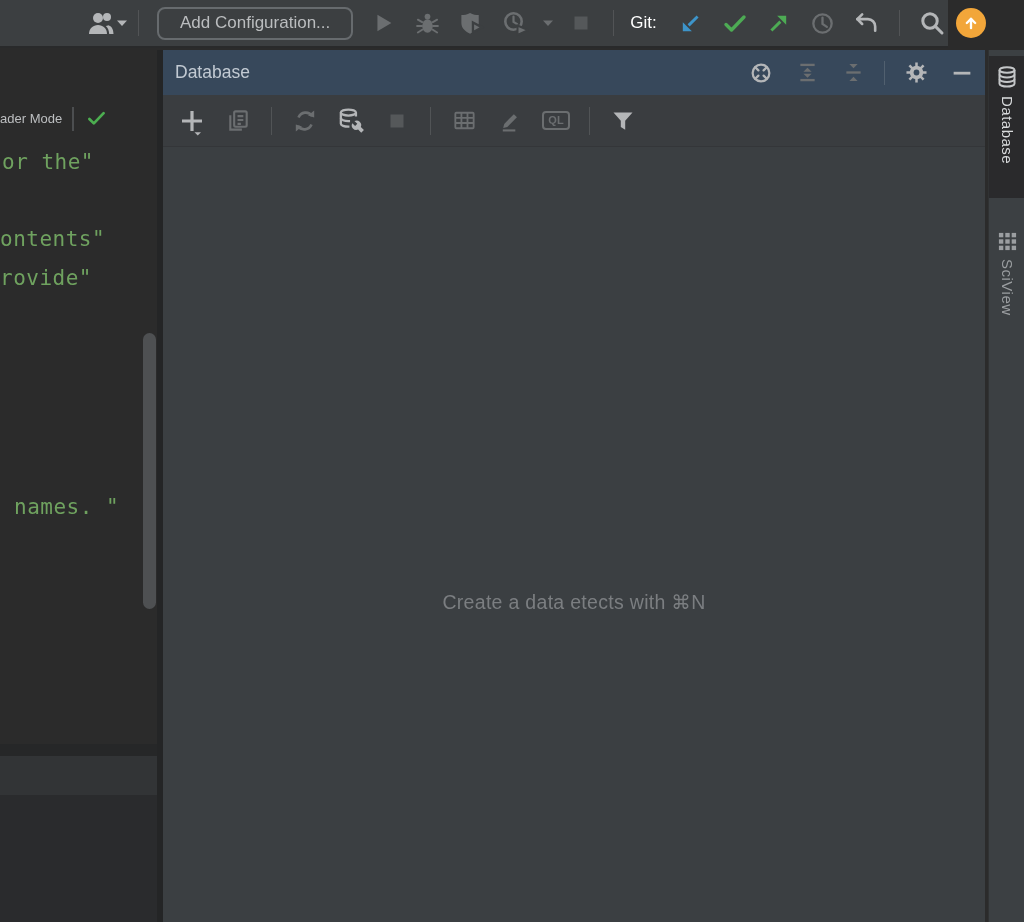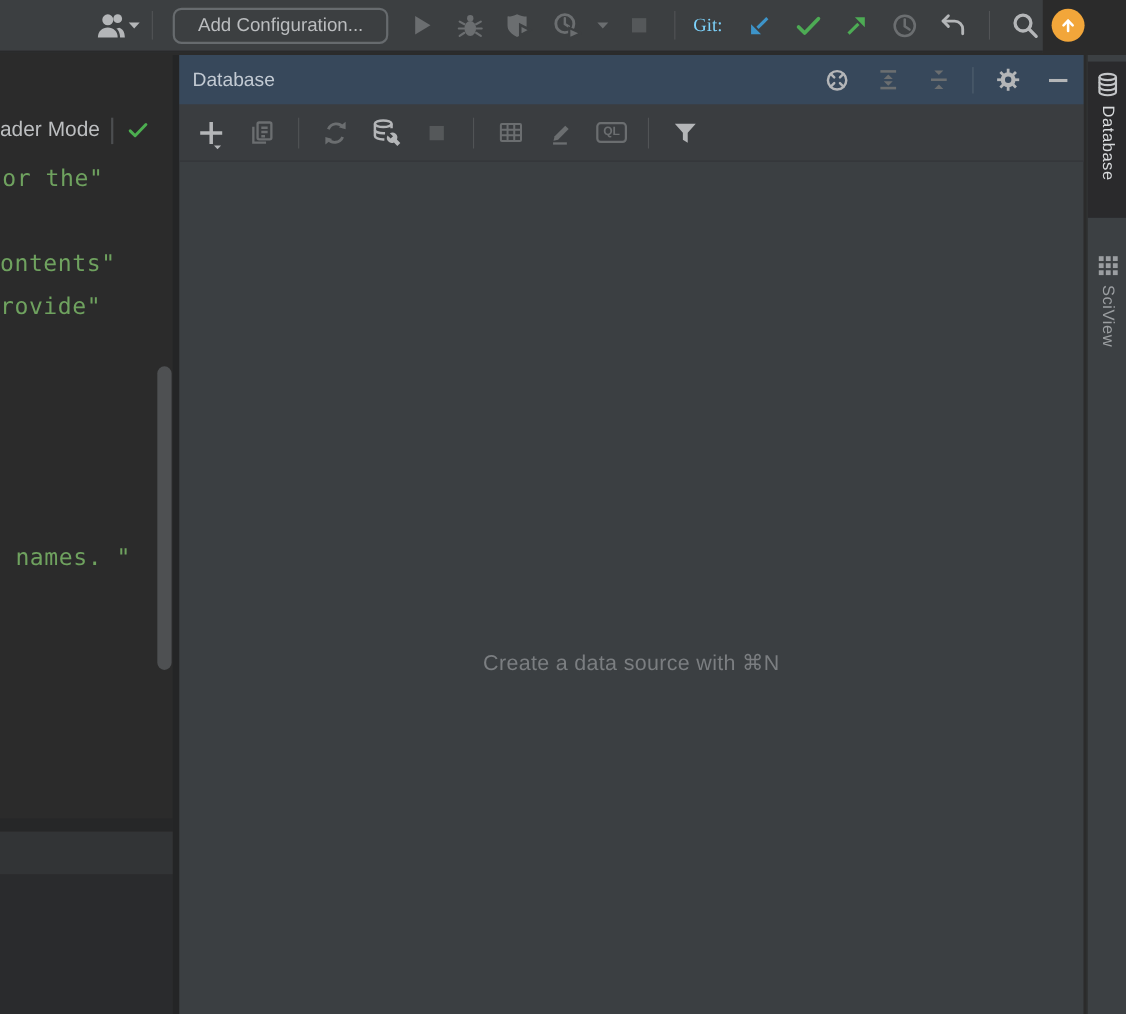--- a/index.html
+++ b/index.html
@@ -19,38 +19,38 @@
   .tb-group{display:flex;align-items:center;flex:0 0 auto;}
   .tb-sep{width:1px;height:26px;background:#525456;margin:0 10px;flex:0 0 auto;}
   .tb-btn{
     height:33px;box-sizing:border-box;padding:0 21px;margin:0 8px;
     border:2px solid #676b6e;border-radius:8px;background:transparent;
     color:#bbbdbf;font-size:17px;font-family:"Liberation Sans",sans-serif;
     display:flex;align-items:center;flex:0 0 auto;
   }
   .tb-ic{width:44px;height:32px;display:flex;align-items:center;justify-content:center;flex:0 0 auto;}
   .tb-ic.narrow{width:22px;}
-  .git-label{color:#7dd3fc;font-size:17px;margin:0 12px 0 6px;flex:0 0 auto;font-family:Liberation Serif, serif;}
+  .git-label{color:#ffffff;font-size:17px;margin:0 12px 0 6px;flex:0 0 auto;}
   .c-light{color:#b4b6b8;}
   .c-dim{color:#6b6e70;}
   .c-dimmer{color:#55585a;}
   .c-blue{color:#3d94c9;}
   .c-green{color:#4dab54;}
   .badge{
     width:30px;height:30px;border-radius:50%;background:#f2a63a;
     display:flex;align-items:center;justify-content:center;margin-left:2px;flex:0 0 auto;
   }
   .ic{display:block;}
   
   .editor{
     position:absolute;left:0;top:50px;width:157px;height:872px;
     background:#2b2b2b;border-right:6px solid #242526;box-sizing:content-box;
   }
   .reader-row{position:absolute;left:0;top:56px;display:flex;align-items:center;}
-  .reader-label{color:#bdbfc1;font-size:19px;white-space:pre;margin-right:10px;}
+  .reader-label{color:#bdbfc1;font-size:13px;white-space:pre;margin-right:10px;}
   .reader-sep{width:2px;height:24px;background:#4c4e50;margin-right:10px;}
   .code-line{
     position:absolute;white-space:pre;
     font-family:"DejaVu Sans Mono", monospace;
     font-size:21px;color:#6fa25f;letter-spacing:0.5px;
   }
   .cl0{left:2px;top:100px;}
   .cl1{left:0;top:177px;}
   .cl2{left:0;top:216px;}
   .cl3{left:14px;top:445px;}
@@ -352,21 +352,21 @@
       <span class="ql-box">QL</span>
     </div>
     <div class="db-tb-sep"></div>
     <div class="db-tb-ic c-light">
       <svg class="ic" width="28" height="28" viewBox="0 0 28 28" fill="currentColor">
         <path d="M4.5 5.5h19l-7.3 8.2v9l-4.4-2.7v-6.3z"></path>
       </svg>
     </div>
   </div>
 
-  <div class="db-empty">Create a data source with ⌘N</div>
+  <div class="db-empty">Create a data etects with ⌘N</div>
 </div>
 
 <div class="stripe">
   <div class="stripe-tab tab-db">
     <span class="tabicon">
       <svg class="ic" width="24" height="24" viewBox="0 0 24 24" fill="none" stroke="currentColor" stroke-width="2">
         <ellipse cx="12" cy="5" rx="7.5" ry="2.8"></ellipse>
         <path d="M4.5 5v4.6c0 1.5 3.4 2.8 7.5 2.8s7.5-1.3 7.5-2.8V5"></path>
         <path d="M4.5 9.6v4.6c0 1.5 3.4 2.8 7.5 2.8s7.5-1.3 7.5-2.8V9.6"></path>
         <path d="M4.5 14.2v4.6c0 1.5 3.4 2.8 7.5 2.8s7.5-1.3 7.5-2.8v-4.6"></path>

